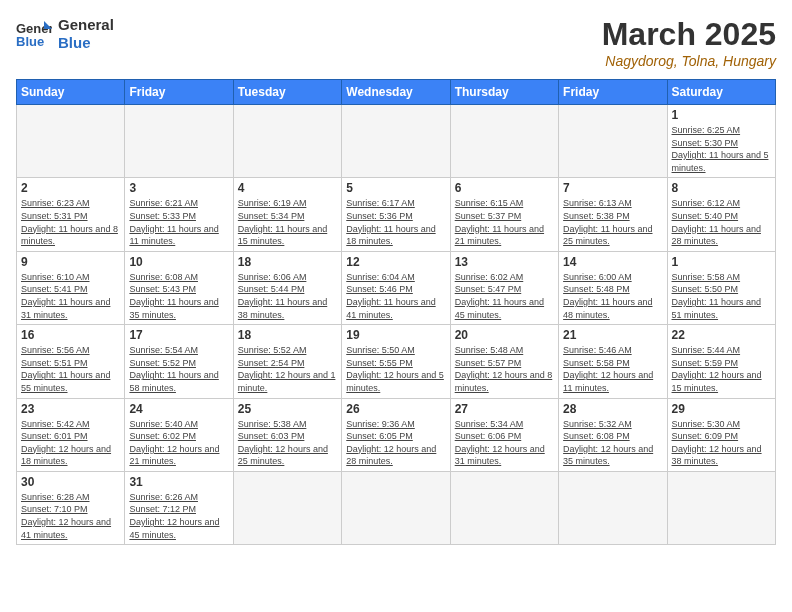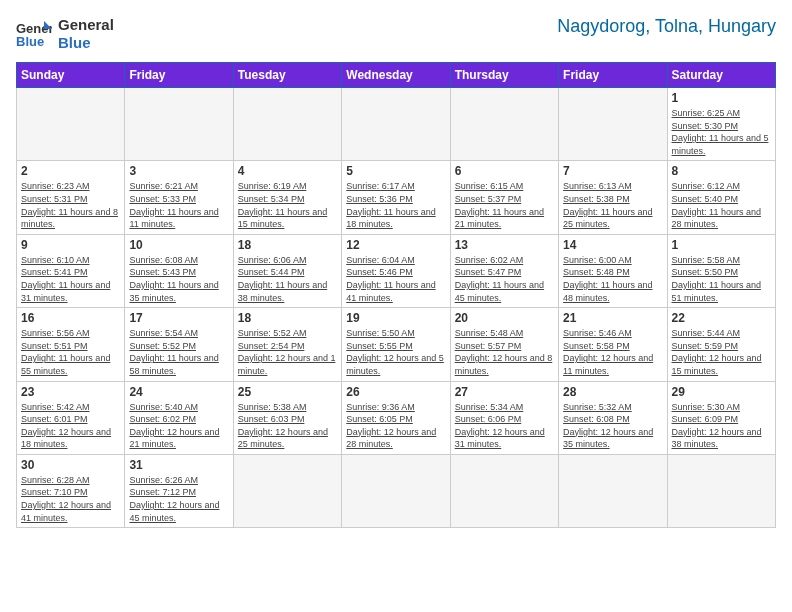--- a/index.html
+++ b/index.html
@@ -27,30 +27,31 @@
     }
     .title-area {
       text-align: right;
     }
     .calendar-title {
       font-size: 32px;
       font-weight: bold;
       color: #333;
     }
     .calendar-subtitle {
-      font-size: 18px;
-      color: #0369a1;
+      font-size: 14px;
+      color: #a16207;
+      font-style: italic;
     }
     .calendar-table {
       width: 100%;
       border-collapse: collapse;
       border: 1px solid #ccc;
     }
     .calendar-table th {
-      background-color: #6d28d9;
+      background-color: #3b82f6;
       color: #fff;
       font-size: 12px;
       font-weight: bold;
       padding: 5px 4px;
       text-align: left;
       border: 1px solid #2060b0;
     }
     .calendar-table td {
       border: 1px solid #ccc;
       vertical-align: top;
@@ -88,20 +89,21 @@
       <text x="0" y="14" font-size="13" font-weight="bold" fill="#333">General</text>
       <text x="0" y="27" font-size="13" font-weight="bold" fill="#2a6ec4">Blue</text>
       <polygon points="28,2 36,10 28,10" fill="#2a6ec4"></polygon>
     </svg>
     <div style="display:flex;flex-direction:column;line-height:1.2">
       <span style="font-size:15px;font-weight:bold;color:#333;">General</span>
       <span style="font-size:15px;font-weight:bold;color:#2a6ec4;">Blue</span>
     </div>
   </div>
   <div class="title-area">
+    <div class="calendar-title">March 2025</div>
     <div class="calendar-subtitle">Nagydorog, Tolna, Hungary</div>
   </div>
 </div>
 
 <table class="calendar-table">
   <thead>
     <tr id="weekday-header">
         <th>Sunday</th>
         <th>Friday</th>
         <th>Tuesday</th>

